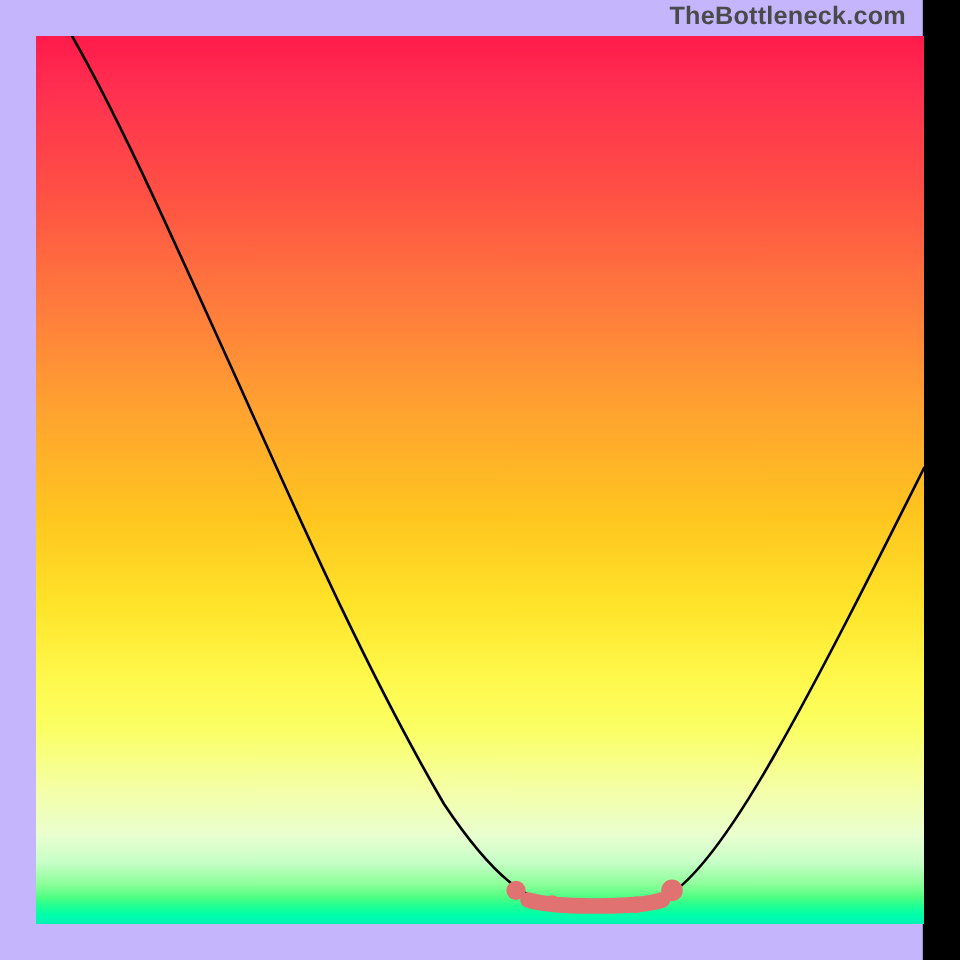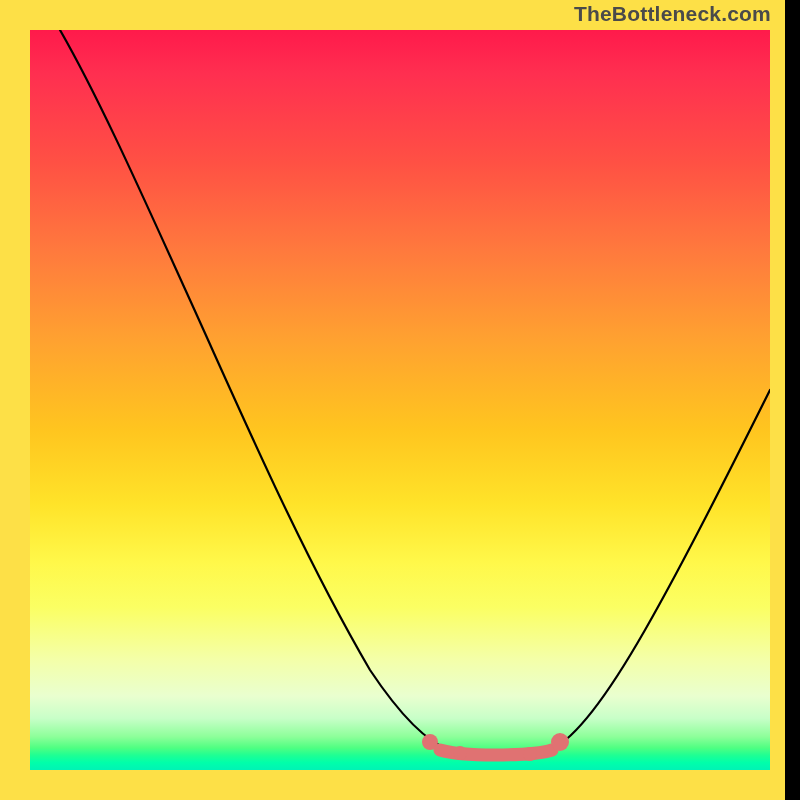--- a/index.html
+++ b/index.html
@@ -8,22 +8,21 @@
     width: 800px;
     height: 800px;
     background: #000;
     overflow: hidden;
     font-family: Arial, Helvetica, sans-serif;
   }
   .frame {
     position: relative;
     width: 769px;
     height: 800px;
-    background: #fde047;
-    padding-left: 16px;
+    background: #c4b5fd;
   }
   .watermark {
     position: absolute;
     top: 2px;
     right: 14px;
     color: #4a4a4a;
     font-size: 21px;
     font-weight: 600;
     letter-spacing: 0.2px;
     z-index: 10;

